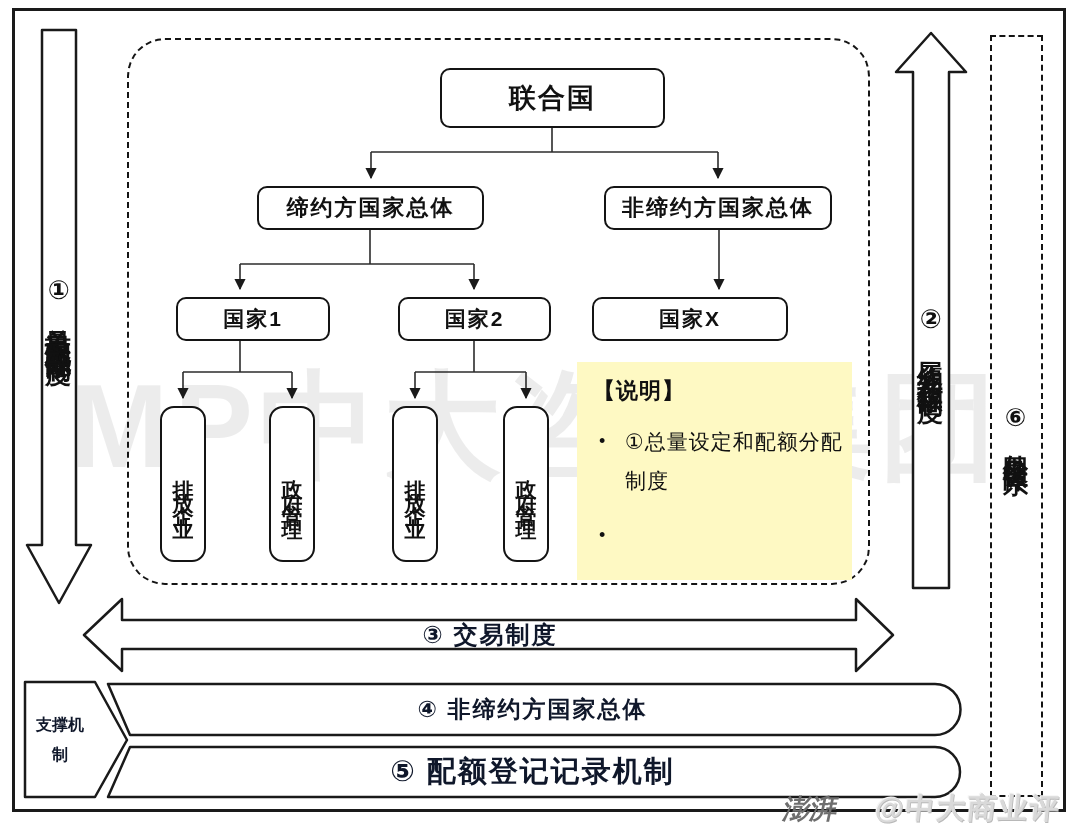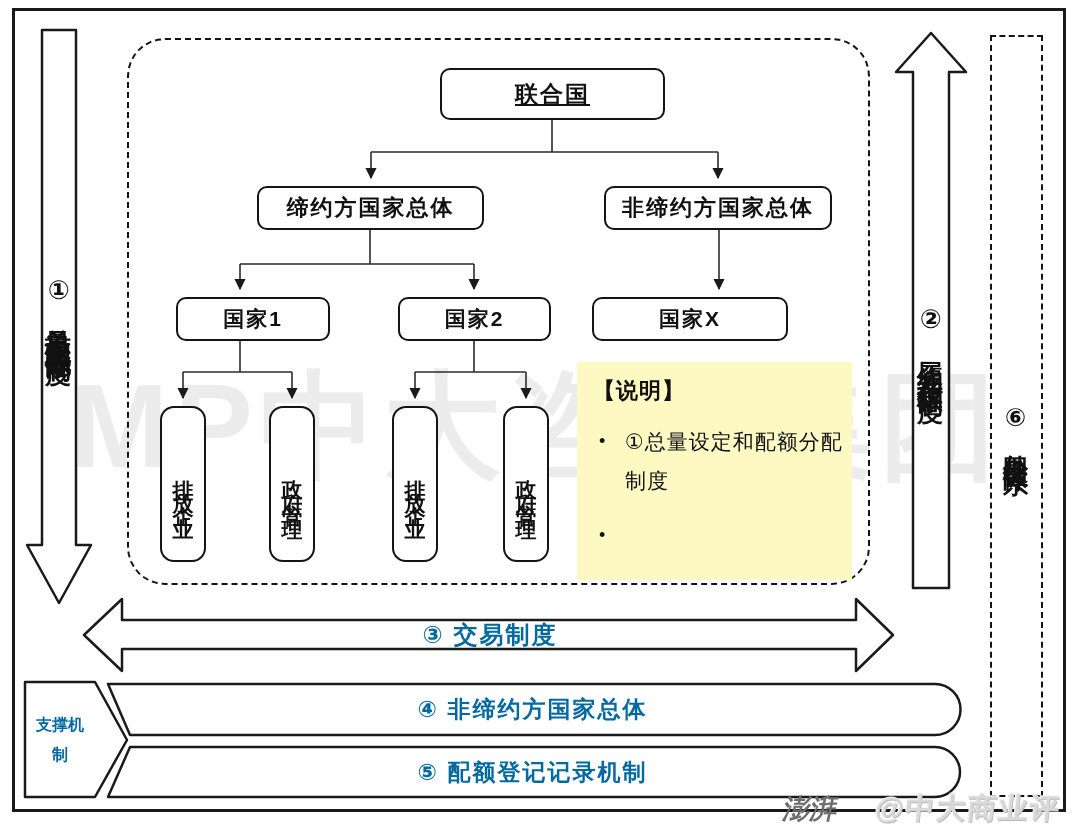--- a/index.html
+++ b/index.html
@@ -37,21 +37,21 @@
   .dashed-outer{
     position:absolute;left:990px;top:35px;width:53px;height:762px;
     border:2.5px dashed #141414;box-sizing:border-box;z-index:1;
   }
   .vlabel{
     position:absolute;z-index:2;display:flex;align-items:center;justify-content:center;
     writing-mode:vertical-rl;text-orientation:upright;font-weight:bold;color:#111;
   }
   .hlabel{
     position:absolute;z-index:2;display:flex;align-items:center;justify-content:center;
-    font-weight:bold;color:#0369a1;white-space:nowrap;
+    font-weight:bold;color:#0f172a;white-space:nowrap;
   }
   .note{
     position:absolute;left:577px;top:362px;width:275px;height:218px;
     background:#fef9c3;z-index:2;box-sizing:border-box;padding:14px 0 0 16px;
   }
   .note-title{font-size:22px;font-weight:bold;letter-spacing:1px;}
   .note-item{display:flex;margin-top:16px;font-size:21px;line-height:39px;}
   .note-item .dot{width:26px;flex:none;text-align:left;padding-left:6px;font-size:18px;}
   .note-item .ntext{width:218px;letter-spacing:1px;}
   .stamp{
@@ -110,21 +110,21 @@
     </g>
   </svg>
 
   <div class="dashed-main"></div>
   <div class="dashed-outer"></div>
 
   <div class="vlabel" style="left:30px;top:125px;width:58px;height:365px;font-size:26px;letter-spacing:3px;">①总量设定和配额分配制度</div>
   <div class="vlabel" style="left:903px;top:180px;width:56px;height:326px;font-size:26px;letter-spacing:6px;">②履约和考核制度</div>
   <div class="vlabel" style="left:990px;top:300px;width:53px;height:255px;font-size:25px;letter-spacing:3px;">⑥外围保障体系</div>
 
-  <div class="obox" style="left:440px;top:68px;width:225px;height:52px;font-size:23px;text-decoration:underline;">联合国</div>
+  <div class="obox" style="left:440px;top:68px;width:225px;height:60px;font-size:27px;">联合国</div>
   <div class="obox" style="left:257px;top:186px;width:227px;height:44px;">缔约方国家总体</div>
   <div class="obox" style="left:604px;top:186px;width:228px;height:44px;">非缔约方国家总体</div>
   <div class="obox" style="left:176px;top:297px;width:154px;height:44px;font-size:21px;">国家1</div>
   <div class="obox" style="left:398px;top:297px;width:153px;height:44px;font-size:21px;text-align:center;">国家2</div>
   <div class="obox" style="left:592px;top:297px;width:196px;height:44px;font-size:21px;">国家X</div>
 
   <div class="obox pill" style="left:160px;top:406px;width:46px;height:156px;">排放企业</div>
   <div class="obox pill" style="left:269px;top:406px;width:46px;height:156px;">政府管理</div>
   <div class="obox pill" style="left:392px;top:406px;width:46px;height:156px;">排放企业</div>
   <div class="obox pill" style="left:503px;top:406px;width:46px;height:156px;">政府管理</div>
@@ -137,20 +137,20 @@
     </div>
     <div class="note-item">
       <span class="dot">•</span>
     </div>
   </div>
 
   <div class="hlabel" style="left:300px;top:620px;width:380px;height:30px;font-size:24px;letter-spacing:2px;">③ 交易制度</div>
 
   <div class="hlabel" style="left:31px;top:700px;width:58px;height:80px;font-size:16px;line-height:30px;text-align:center;white-space:normal;">支撑机制</div>
   <div class="hlabel" style="left:130px;top:684px;width:805px;height:51px;font-size:23px;letter-spacing:2px;">④ 非缔约方国家总体</div>
-  <div class="hlabel" style="left:130px;top:747px;width:805px;height:50px;font-size:23px;letter-spacing:2px;">⑤ 配额登记记录机制</div>
+  <div class="hlabel" style="left:130px;top:747px;width:805px;height:50px;font-size:29px;letter-spacing:2px;">⑤ 配额登记记录机制</div>
 
   <div class="stamp">
     <span class="stamp-brand">澎湃号</span>
     <span class="stamp-account">@中大商业评论</span>
   </div>
 
 </div>
 
 </body></html>

